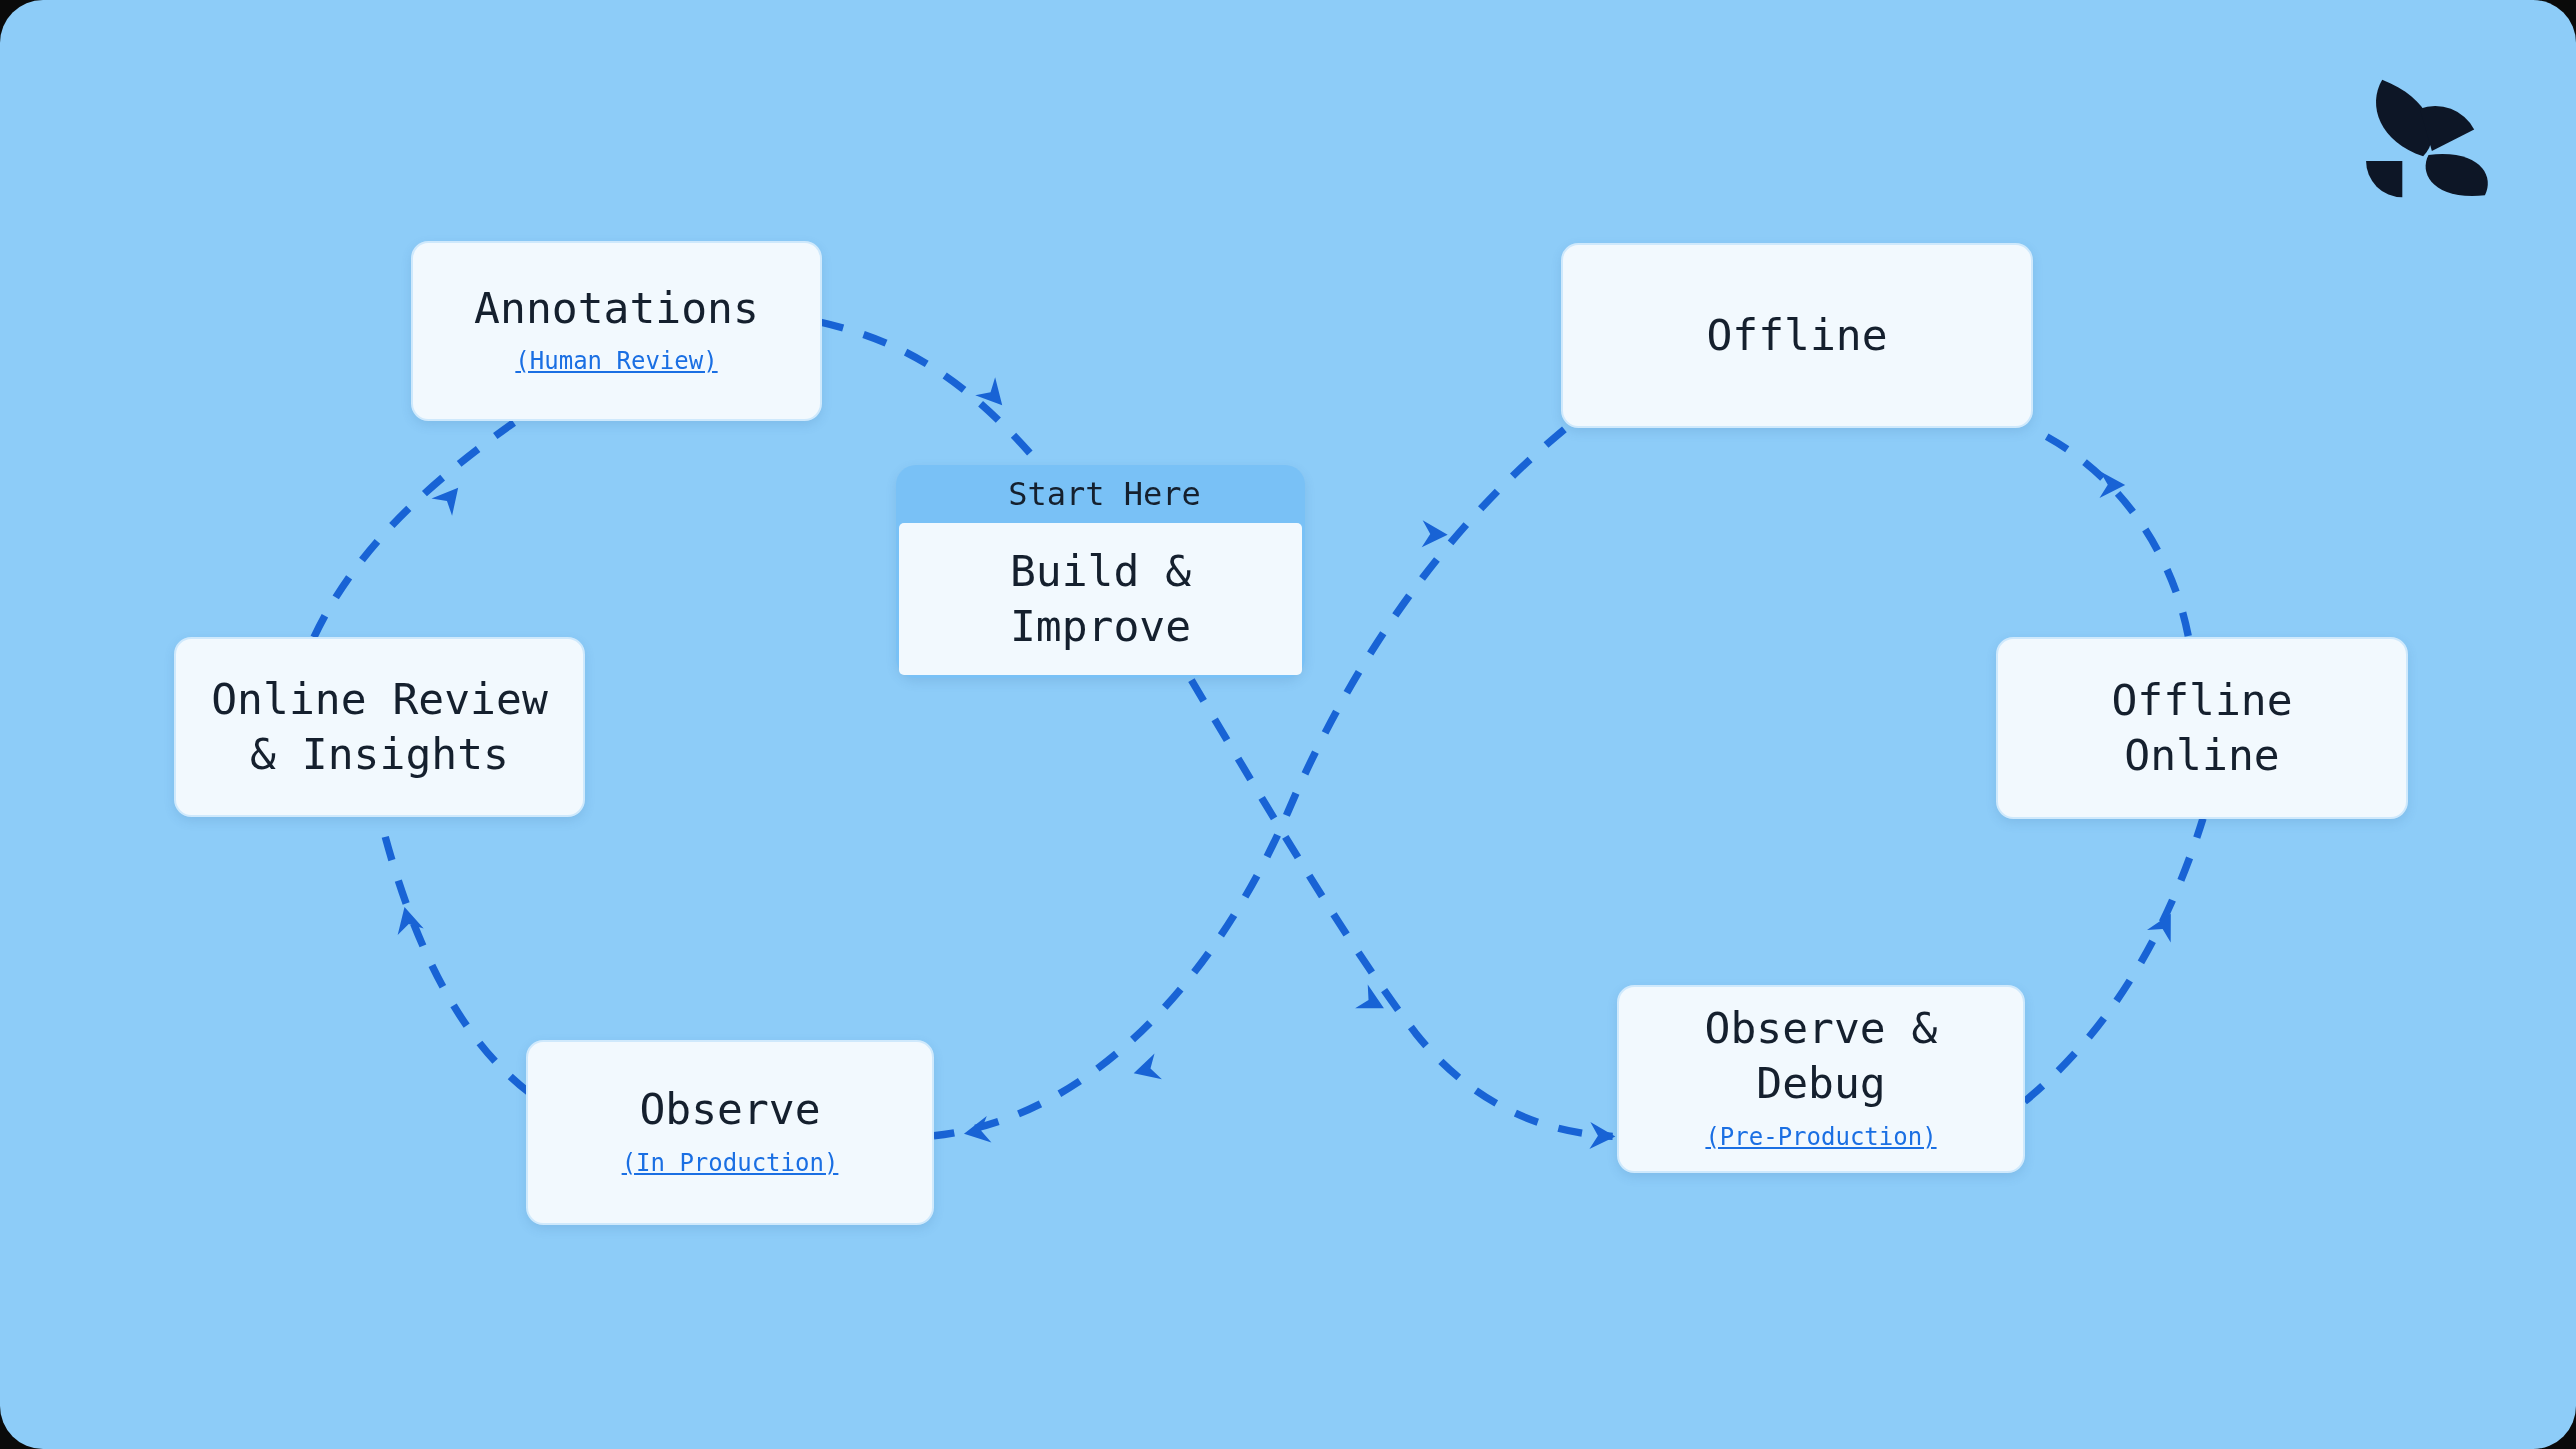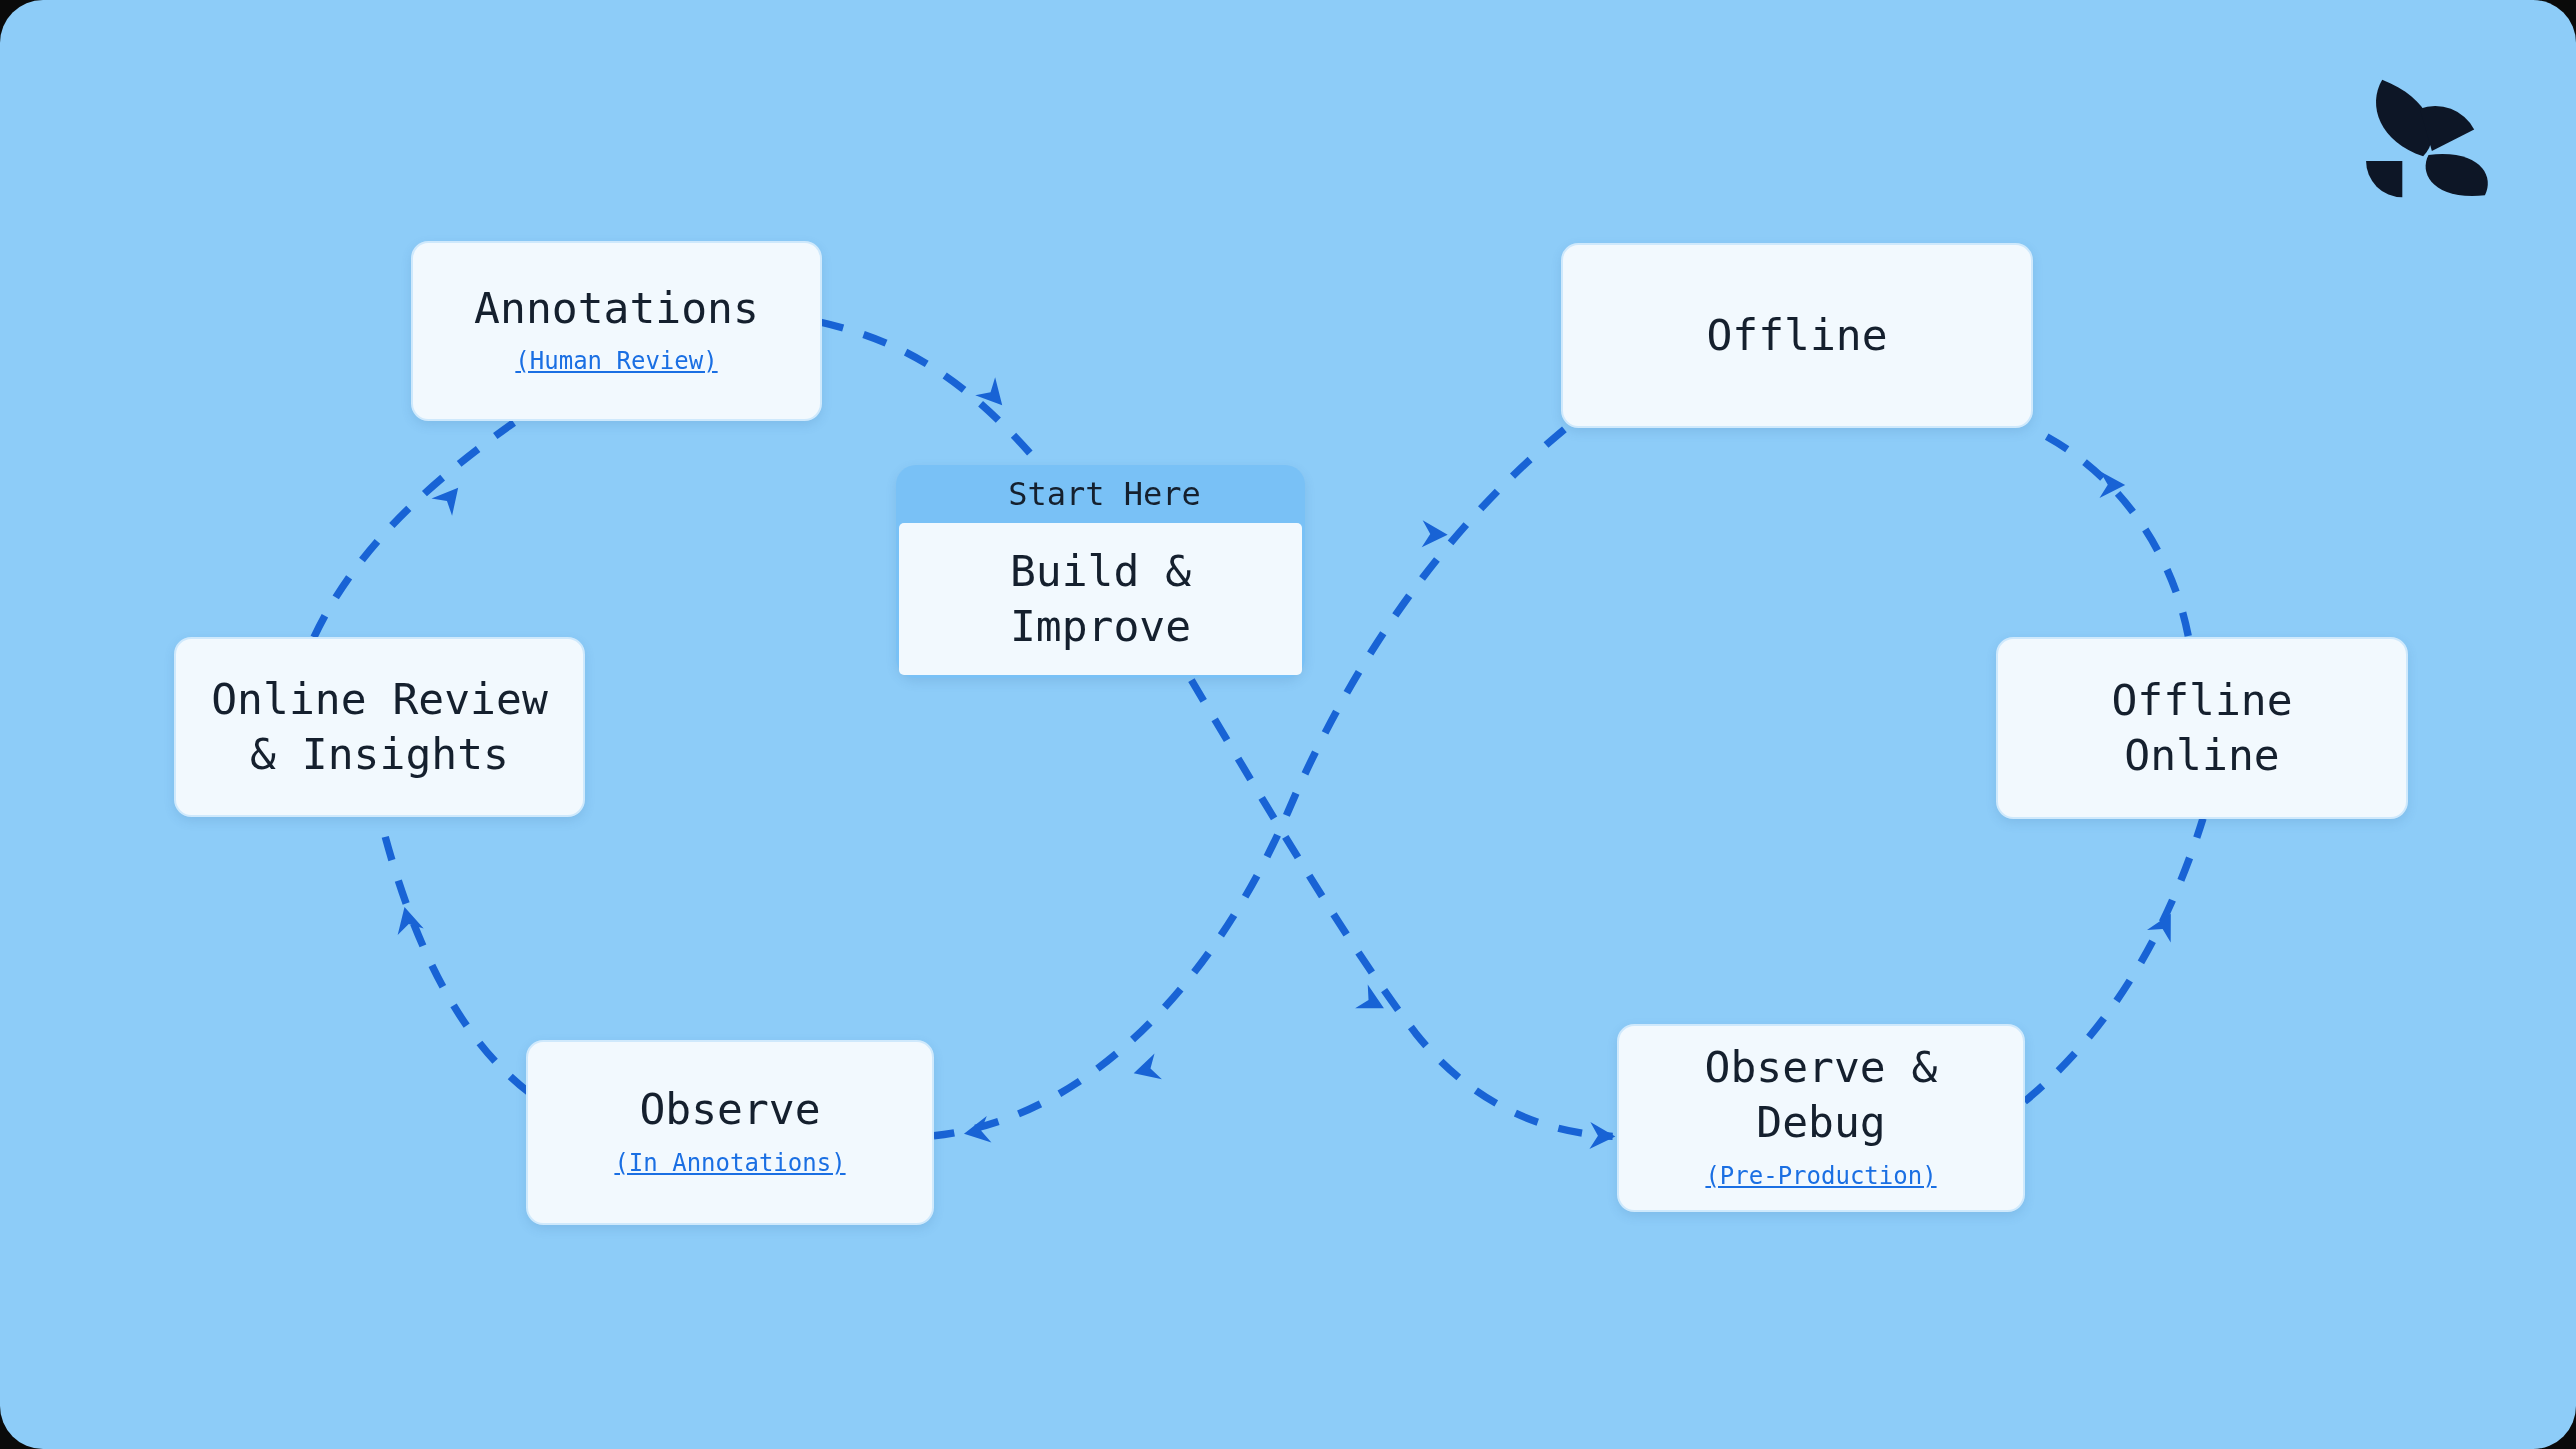--- a/index.html
+++ b/index.html
@@ -51,21 +51,21 @@
     border-radius:5px;
     display:flex;flex-direction:column;align-items:center;justify-content:center;
     text-align:center;
   }
   
   #node-annotations{left:411px;top:241px;width:407px;height:176px;}
   #node-deploy{left:1561px;top:243px;width:468px;height:181px;}
   #node-online{left:174px;top:637px;width:407px;height:176px;}
   #node-offline{left:1996px;top:637px;width:408px;height:178px;}
   #node-observe{left:526px;top:1040px;width:404px;height:181px;}
-  #node-observedebug{left:1617px;top:1024px;width:404px;height:184px;}
+  #node-observedebug{left:1617px;top:985px;width:404px;height:184px;}
   
   #logo{position:absolute;left:2356px;top:67px;width:141px;height:141px;}
   #logo path{fill:var(--logo,#0d1626);}
 </style>
 </head>
 <body>
 
 <div id="stage">
 
   <svg id="edges" viewBox="0 0 3840 2160">
@@ -112,21 +112,21 @@
     <div class="title">&amp; Insights</div>
   </div>
 
   <div class="node" id="node-offline">
     <div class="title">Offline</div>
     <div class="title">Online</div>
   </div>
 
   <div class="node" id="node-observe">
     <div class="title">Observe</div>
-    <div class="sub">(In Annotations)</div>
+    <div class="sub">(In Production)</div>
   </div>
 
   <div class="node" id="node-observedebug">
     <div class="title">Observe &amp;</div>
     <div class="title">Debug</div>
     <div class="sub">(Pre-Production)</div>
   </div>
 
   <svg id="logo" viewBox="3512 100 210 210">
     <path d="M 3551 119 C 3622 146 3642 203 3612 233 C 3548 212 3528 158 3551 119 Z"></path>

